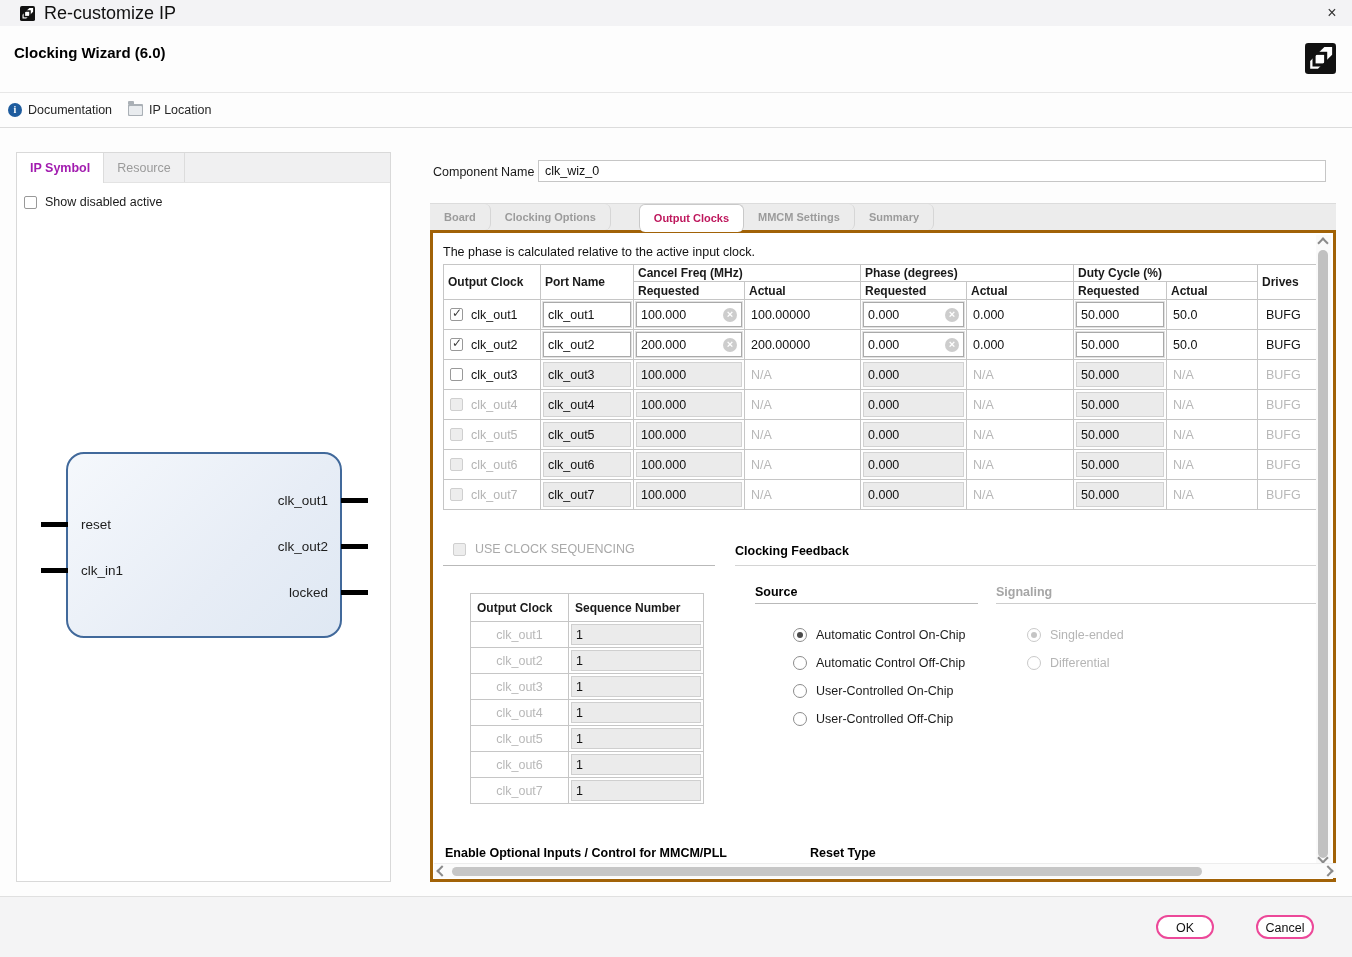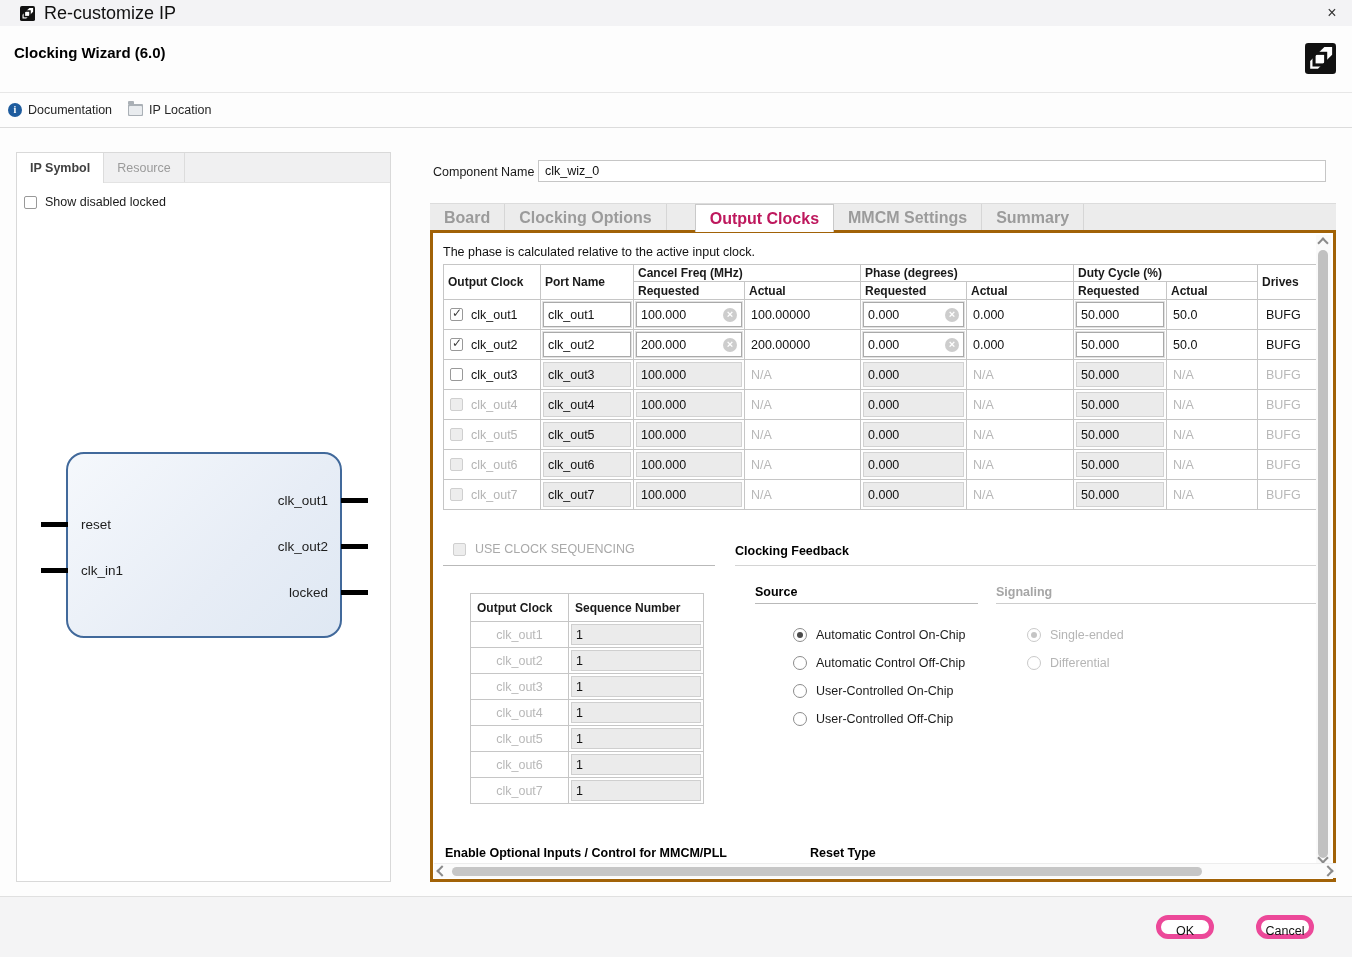--- a/index.html
+++ b/index.html
@@ -22,21 +22,21 @@
   .info-ic { width:14px; height:14px; border-radius:50%; background:#1e5c9e; color:#fff; font-size:10px; font-weight:bold; text-align:center; line-height:14px; font-family:"Liberation Serif", serif; }
   .folder-ic { width:15px; height:12px; position:relative; background:#aab0b6; border-radius:1px; }
   .folder-ic::before { content:""; position:absolute; left:0; top:-3px; width:6px; height:3px; background:#aab0b6; border-radius:1px 1px 0 0; }
   .folder-ic::after { content:""; position:absolute; left:1px; top:2px; width:13px; height:9px; background:#e9ecef; border-radius:1px; }
   .divider2 { position:absolute; left:0; top:127px; width:1352px; height:1px; background:#dcdcdc; }
 
   
   .left-panel { position:absolute; left:16px; top:152px; width:375px; height:730px; background:#fff; border:1px solid #d9d9d9; }
   .lp-tabs { display:flex; background:#f0f0f1; border-bottom:1px solid #e3e3e3; height:30px; }
   .lp-tab { padding:0 13px; line-height:30px; color:#9b9b9b; font-size:12.5px; border-right:1px solid #dcdcdc; cursor:pointer; }
-  .lp-tab.active { background:#fff; color:#404040; font-weight:bold; margin-bottom:-1px; }
+  .lp-tab.active { background:#fff; color:#a21caf; font-weight:bold; margin-bottom:-1px; }
   .lp-check { display:flex; align-items:center; gap:8px; margin:12px 0 0 7px; font-size:12.5px; }
 
   .checkbox { width:13px; height:13px; background:#fff; border:1px solid #999; border-radius:2px; position:relative; flex:0 0 auto; font-family:"DejaVu Sans", sans-serif; }
   .checkbox.checked::before { content:"✓"; position:absolute; left:1px; top:-3px; font-size:12px; font-weight:bold; color:#3c3c3c; }
   .checkbox.dim { background:#ededed; border-color:#cfcfcf; }
 
   
   .diagram { position:absolute; left:49px; top:299px; width:276px; height:186px; border:2px solid #41699b; border-radius:18px; background:linear-gradient(135deg,#f5f8fc 0%,#e7edf6 60%,#dfe8f3 100%); }
   .diag-ports-in { position:absolute; left:-27px; top:47px; }
   .diag-ports-out { position:absolute; right:-28px; top:23px; width:303px; }
@@ -44,21 +44,21 @@
   .port-row.out { justify-content:flex-end; }
   .stub { width:27px; height:5px; background:#000; flex:0 0 auto; }
   .port-label { font-size:13.5px; color:#1d1d1d; margin:0 13px; white-space:nowrap; }
 
   
   .comp-label { position:absolute; left:433px; top:165px; font-size:12.5px; color:#1a1a1a; }
   .comp-input { position:absolute; left:538px; top:160px; width:788px; height:22px; border:1px solid #c6c6c6; background:#fff; font-family:"Liberation Sans",sans-serif; font-size:12.5px; padding:0 6px; color:#111; }
 
   
   .tabbar { position:absolute; left:430px; top:203px; width:906px; height:27px; display:flex; background:#ececec; border-top:1px solid #dcdcdc; }
-  .tab { padding:0 14px; line-height:27px; font-weight:bold; font-size:16px; color:#9b9b9b; border-right:1px solid #d6d6d6; cursor:pointer; }
+  .tab { padding:0 14px; line-height:27px; font-weight:bold; font-size:11px; color:#9b9b9b; border-right:1px solid #d6d6d6; cursor:pointer;border-radius:6px; }
   .tab.active { background:#fff; color:#be185d; border:1px solid #c9c9c9; border-bottom:none; height:28px; z-index:5;margin-left:28px; }
 
   
   .content { position:absolute; left:430px; top:230px; width:906px; height:652px; background:#fff; border:3px solid #a16207; }
   .note { position:absolute; left:10px; top:12px; font-size:12.5px; color:#111; }
 
   table.main { position:absolute; left:10px; top:31px; border-collapse:collapse; table-layout:fixed; }
   table.main th, table.main td { border:1px solid #c6c6c6; font-size:12px; vertical-align:middle; overflow:hidden; }
   table.main thead th { font-weight:bold; text-align:left; padding:1px 4px; }
   table.main thead tr.grp th { height:17px; }
@@ -107,21 +107,21 @@
   .hscroll { position:absolute; left:1px; bottom:1px; width:902px; height:15px; background:#fbfbfb; border-top:1px solid #ededed; }
   .hthumb { position:absolute; left:18px; top:3px; width:750px; height:9px; background:#c6c6c6; border-radius:5px; }
   .chev { width:8px; height:8px; border-right:2px solid #8a8a8a; border-bottom:2px solid #8a8a8a; position:absolute; cursor:pointer; }
   .chev.up { transform:rotate(225deg); left:3px; top:4px; }
   .chev.down { transform:rotate(45deg); left:3px; bottom:5px; }
   .chev.left { transform:rotate(135deg); left:4px; top:3px; }
   .chev.right { transform:rotate(-45deg); right:4px; top:3px; }
 
   
   .footer { position:absolute; left:0; top:896px; width:1352px; height:61px; background:#f4f4f5; border-top:1px solid #e0e0e0; }
-  .btn { position:absolute; top:18px; width:58px; height:24px; background:#fff; border:5px solid #ec4899; border-radius:12px; font-family:"Liberation Sans",sans-serif; font-size:12.5px; color:#111; cursor:pointer; text-align:center; line-height:22px; }
+  .btn { position:absolute; top:18px; width:58px; height:24px; background:#fff; border:2px solid #ec4899; border-radius:12px; font-family:"Liberation Sans",sans-serif; font-size:12.5px; color:#111; cursor:pointer; text-align:center; line-height:22px; }
   .btn.ok { left:1156px; }
   .btn.cancel { left:1256px; }
 </style>
 </head>
 <body>
 
 <div class="titlebar">
   <svg class="logo" viewBox="0 0 24 24">
     <rect x="0" y="0" width="24" height="24" rx="3" fill="#111"></rect>
     <polygon points="15,3 21,3 21,9 10,20 4,20 4,14" fill="#fff"></polygon>
@@ -153,21 +153,21 @@
 
 <div class="left-panel">
   <div class="lp-tabs">
 
       <span class="lp-tab active"><span>IP Symbol</span></span>
 
       <span class="lp-tab"><span>Resource</span></span>
     </div>
   <label class="lp-check">
     <span class="checkbox"></span>
-    <span>Show disabled locked</span>
+    <span>Show disabled active</span>
   </label>
 
   <div class="diagram">
     <div class="diag-ports-in">
 
         <div class="port-row">
           <span class="stub"></span>
           <span class="port-label">reset</span>
         </div>
 

